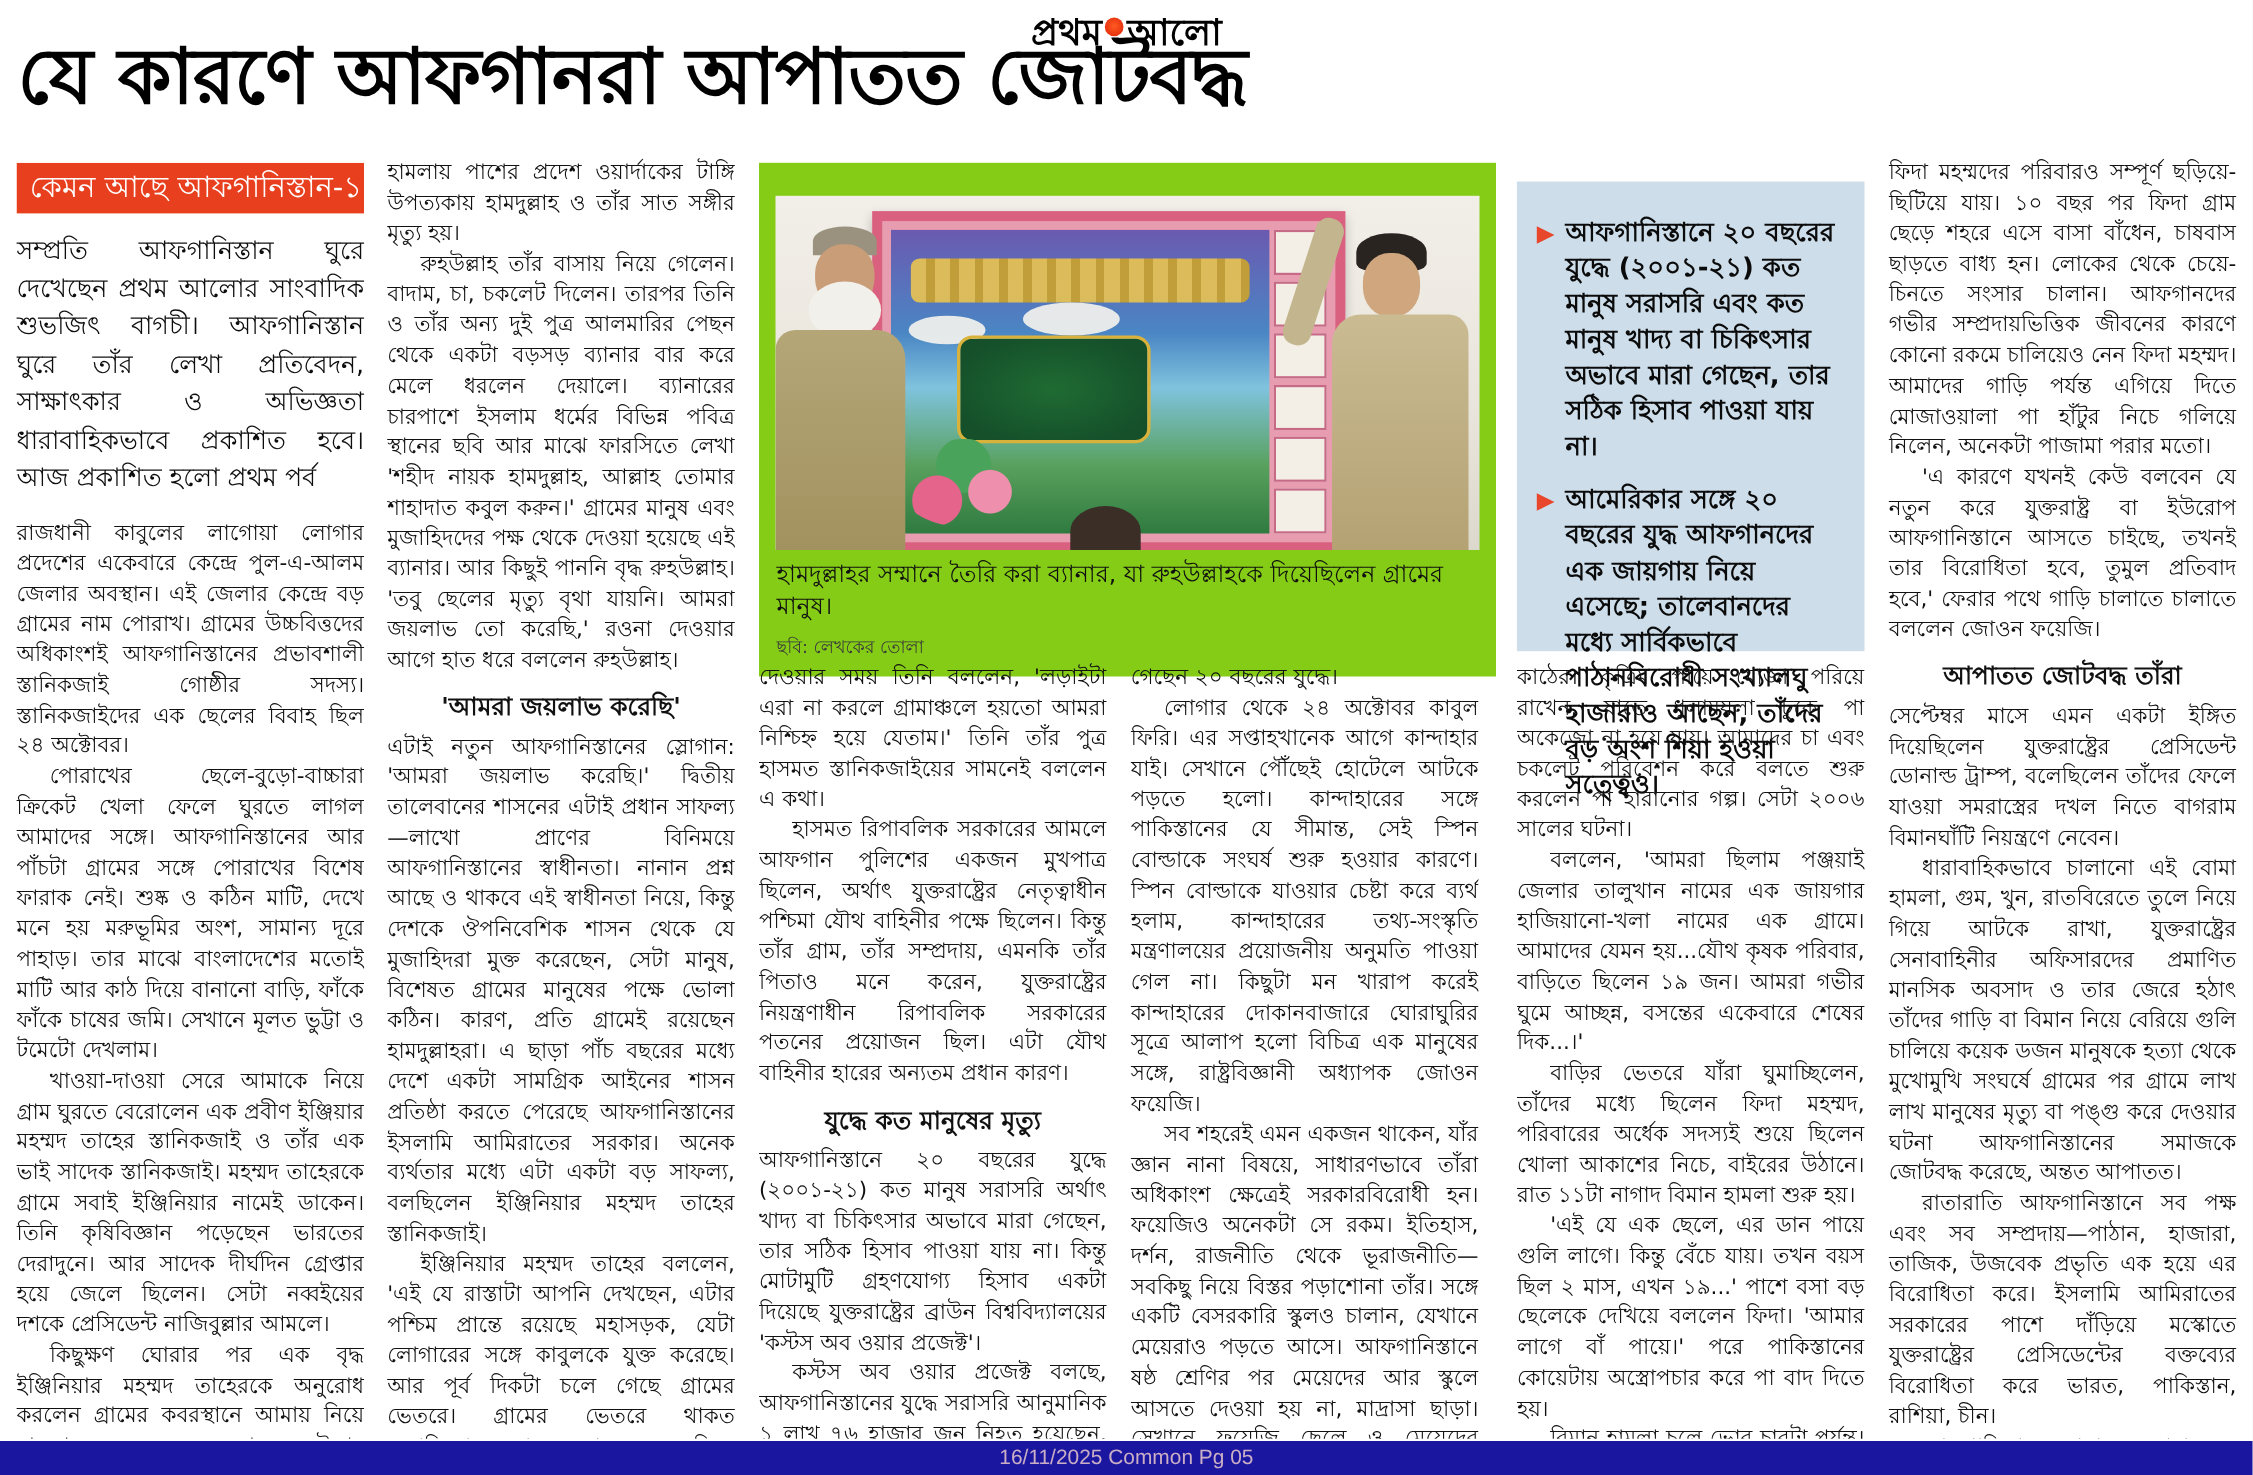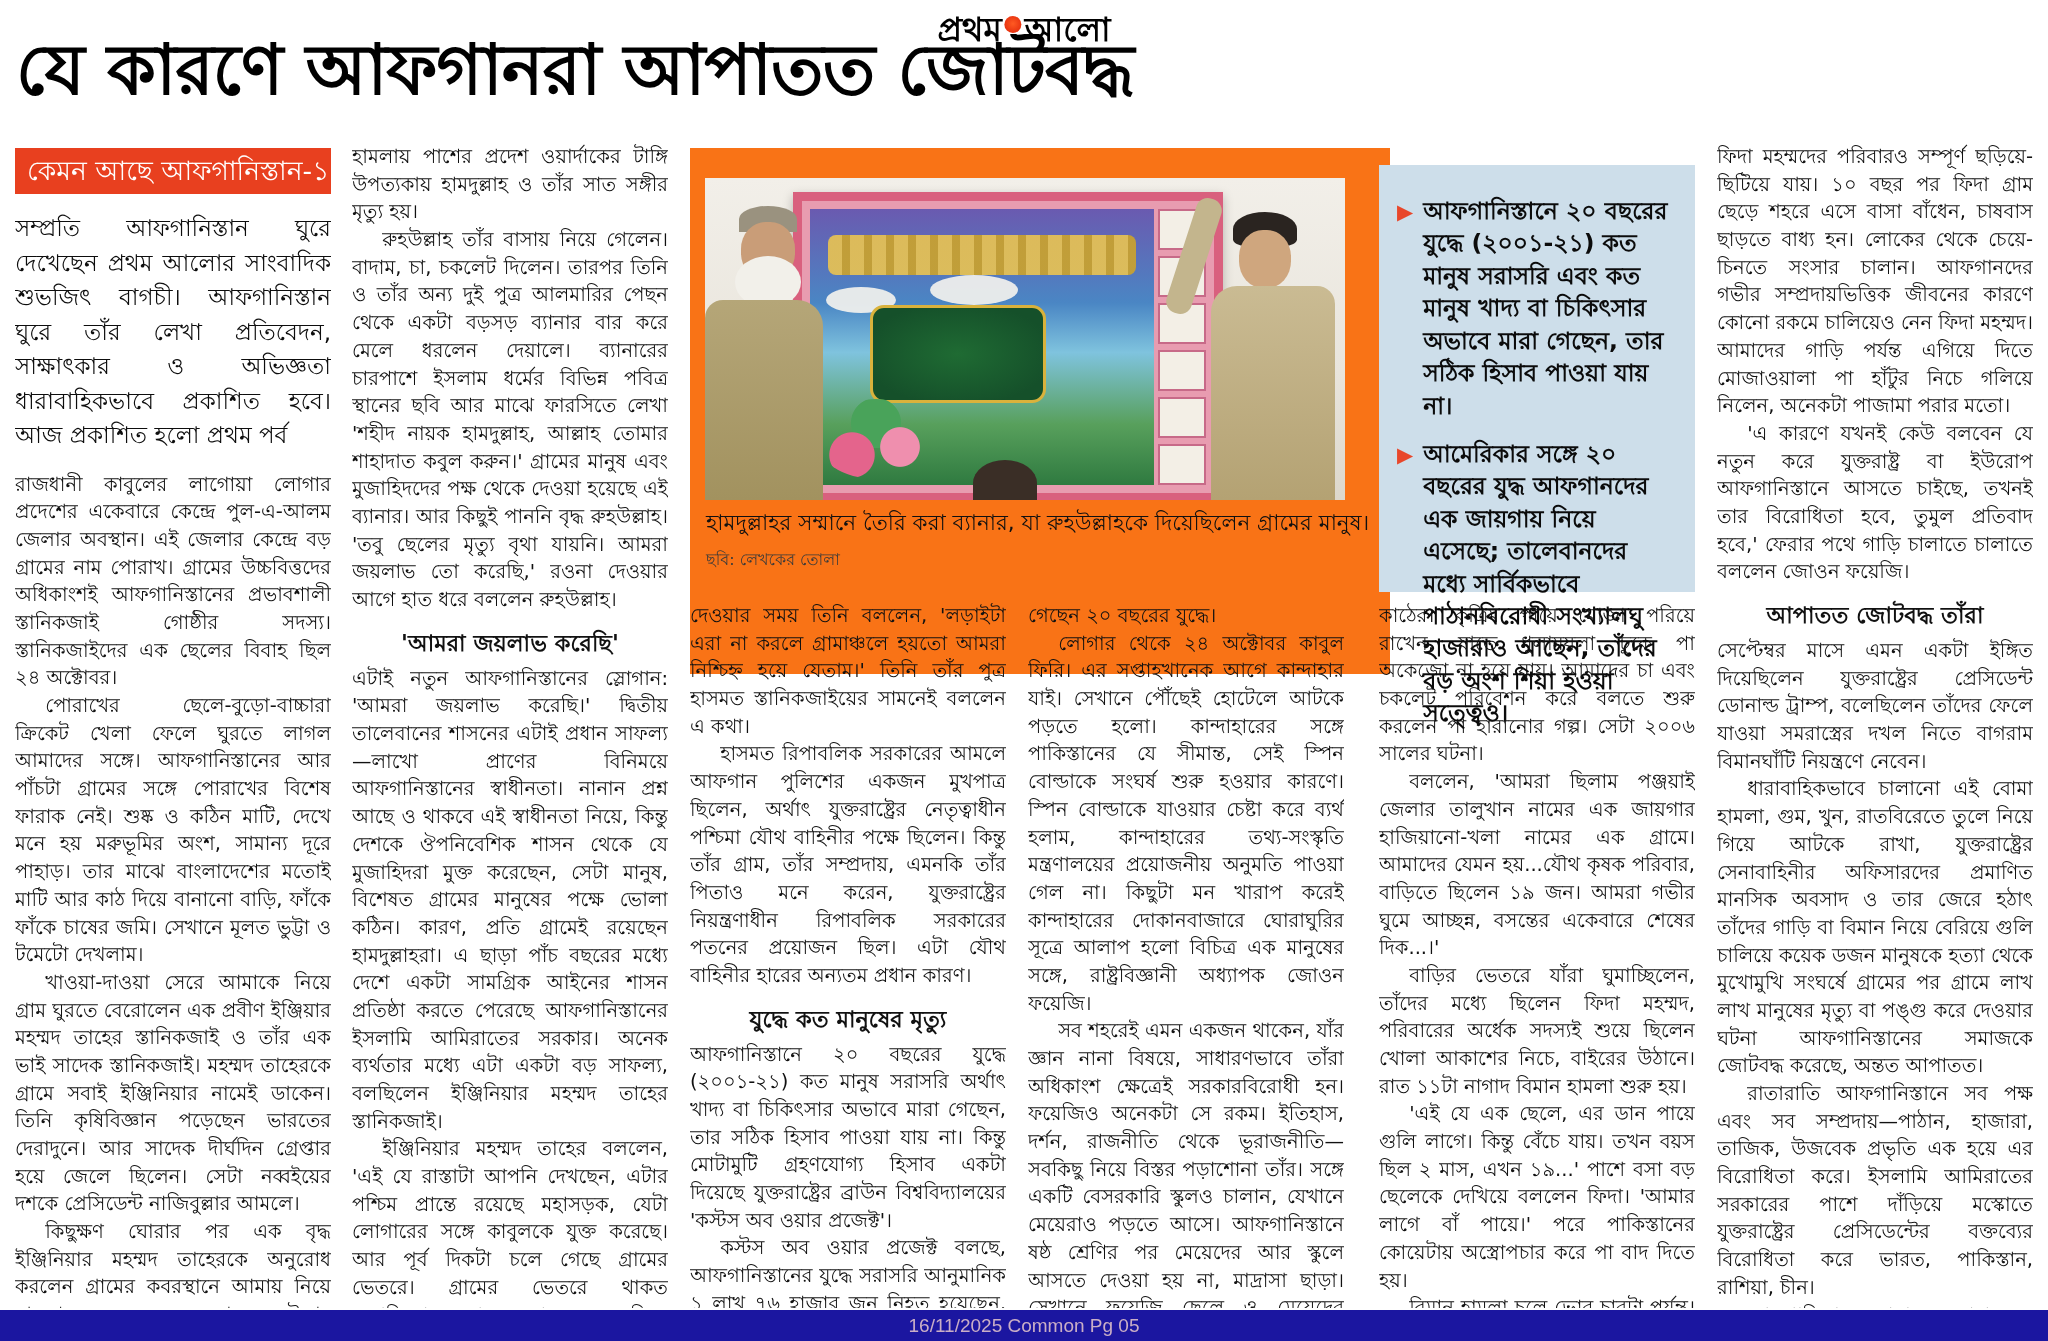--- a/index.html
+++ b/index.html
@@ -17,21 +17,21 @@
   
   .col{position:absolute;width:316px;overflow:hidden;text-align:justify;}
   .col p{margin:0;font-size:19.5px;line-height:1.42;}
   .col p.indent{text-indent:1.55em;}
   .col h3{margin:16px 0 8px 0;font-size:22.5px;line-height:1.2;font-weight:700;text-align:center;}
   .kicker{height:46px;line-height:46px;background:#e8401f;color:#ffffff;
           font-size:26.5px;font-weight:400;padding-left:12px;margin-bottom:17px;
           white-space:nowrap;overflow:hidden;}
   .intro{font-size:23px;line-height:1.5;margin-bottom:18px;color:#0d0d0d;}
   
-  .photo-panel{position:absolute;left:690px;top:148px;width:670px;height:526px;background:#f97316;padding-left:30px;}
+  .photo-panel{position:absolute;left:690px;top:148px;width:670px;height:467px;background:#84cc16;}
   .photo-img{position:absolute;left:15px;top:30px;width:640px;height:322px;overflow:hidden;
              background:linear-gradient(180deg,#f2efe9 0%,#e9e5dc 60%,#ddd8cc 100%);}
   .banner{position:absolute;left:88px;top:14px;width:412px;height:292px;
           background:#e89cb0;border:9px solid #d9607e;box-shadow:0 4px 10px rgba(0,0,0,.25);}
   .banner-inner{position:absolute;left:8px;top:8px;right:60px;bottom:8px;
           background:linear-gradient(180deg,#6a5ab0 0%,#4a86c4 34%,#7fc3de 52%,#58a05c 78%,#2f7a40 100%);}
   .banner-cloud{position:absolute;background:#f6f4ee;border-radius:50%;opacity:.9;}
   .banner-medallion{position:absolute;left:60px;top:96px;width:170px;height:92px;border-radius:14px;
           background:radial-gradient(ellipse at center,#1f6b33 0%,#15502a 80%);
           border:3px solid #d9b23c;}

